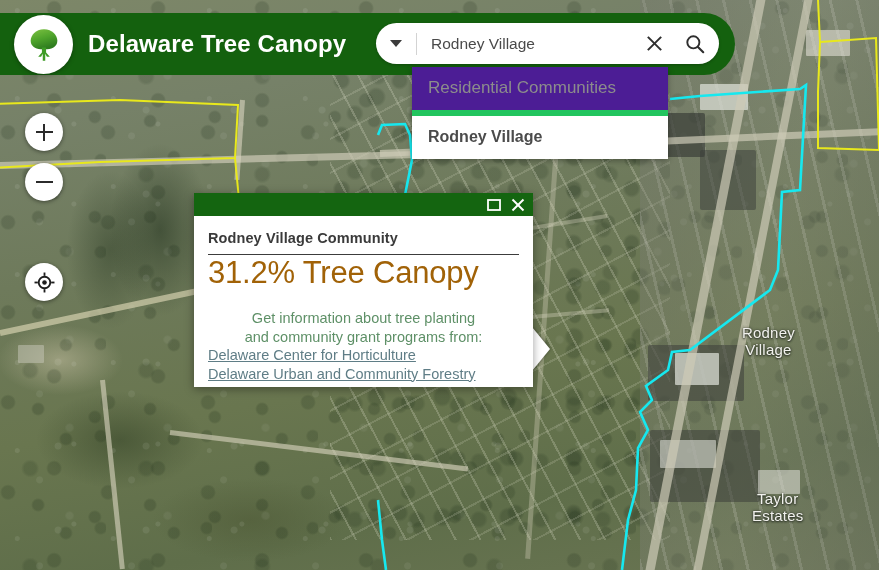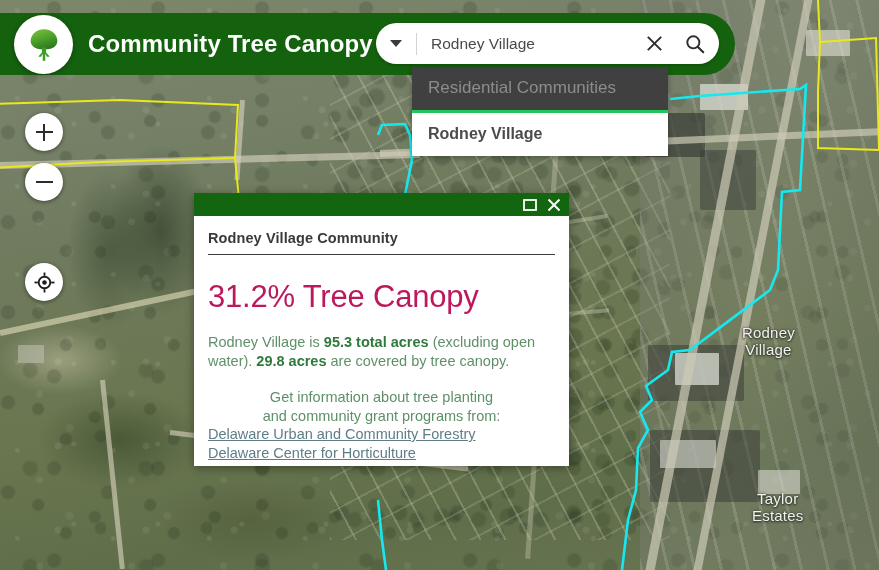--- a/index.html
+++ b/index.html
@@ -215,40 +215,40 @@
   
   .suggest {
     position: absolute;
     left: 412px; top: 67px;
     width: 256px;
     background: #ffffff;
     box-shadow: 0 2px 6px rgba(0,0,0,.30);
     z-index: 7;
   }
   .suggest-head {
-    background: #404040;
+    background: #4c1d95;
     color: #8c8c8c;
     font-size: 17px;
     padding: 11px 16px 12px 16px;
-    border-bottom: 3px solid #22c55e;
+    border-bottom: 6px solid #22c55e;
   }
   .suggest-item {
     color: #4b4b4b;
     font-size: 16px;
     font-weight: bold;
     padding: 12px 16px 13px 16px;
     background: #ffffff;
     cursor: pointer;
   }
 
   
   .popup {
     position: absolute;
     left: 194px; top: 193px;
-    width: 375px;
+    width: 339px;
     background: #ffffff;
     box-shadow: 0 2px 9px rgba(0,0,0,.38);
     z-index: 5;
   }
   .popup-titlebar {
     height: 23px;
     background: #146510;
     display: flex; align-items: center; justify-content: flex-end;
     padding-right: 8px;
     gap: 9px;
@@ -261,23 +261,23 @@
   .popup-body { padding: 14px 14px 4px 14px; }
   .popup-head-title {
     font-size: 14.5px;
     font-weight: bold;
     color: #3a3a3a;
     padding-bottom: 8px;
     border-bottom: 1.6px solid #3c3c3c;
     letter-spacing: .1px;
   }
   .canopy-stat {
-    margin-top: 24px;
+    margin-top: 0;
     font-size: 31px;
-    color: #be185d;
+    color: #a16207;
     letter-spacing: -.2px;
     white-space: nowrap;
   }
   .popup-para {
     margin-top: 18px;
     font-size: 14.5px;
     line-height: 18.5px;
     color: #5e9067;
   }
   .popup-para b { color: #2f7a3a; font-weight: bold; }
@@ -410,21 +410,21 @@
           <stop offset="0%" stop-color="#7dc242"></stop>
           <stop offset="55%" stop-color="#4ea32b"></stop>
           <stop offset="100%" stop-color="#2f7d1f"></stop>
         </linearGradient>
       </defs>
       <path d="M24 5 C14 5 8 12 8 19 C8 25 13 29 20 29 L28 29 C35 29 40 25 40 19 C40 12 34 5 24 5 Z" fill="url(#tg)"></path>
       <path d="M21.5 27 L21.5 33 L17 38 L20.5 38 L22.5 34.5 L22.5 43 L25.5 43 L25.5 34.5 L27.5 38 L31 38 L26.5 33 L26.5 27 Z" fill="#3e9b26"></path>
     </svg>
   </div>
 
-  <div class="app-title">Community Tree Canopy</div>
+  <div class="app-title">Delaware Tree Canopy</div>
 
   <div class="search-wrap">
     <div class="search-pill">
       <div class="search-caret">
         <span class="caret-tri"></span>
       </div>
       <div class="search-div"></div>
       <input class="search-input" type="text" value="Rodney Village" placeholder="Find address or place" style="">
       <div class="search-clear">
         <svg width="19" height="19" viewBox="0 0 20 20">
@@ -461,24 +461,23 @@
           <line x1="12.5" y1="1.5" x2="1.5" y2="12.5" stroke="#ffffff" stroke-width="2"></line>
         </svg>
       </span>
     </div>
 
     <div class="popup-body">
       <div class="popup-head-title">Rodney Village Community</div>
 
       <div class="canopy-stat">31.2% Tree Canopy</div>
 
-      <div class="popup-para"><span>Rodney Village is </span><b>95.3 total acres</b><span> (excluding open water).  </span><b>29.8 acres</b><span> are covered by tree canopy.</span></div>
 
       <div class="popup-para2" style="white-space:pre-line;">Get information about tree planting
 and community grant programs from:</div>
 
+      <a class="popup-link">Delaware Center for Horticulture</a>
       <a class="popup-link">Delaware Urban and Community Forestry</a>
-      <a class="popup-link">Delaware Center for Horticulture</a>
     </div>
 
   </div>
 
 </div>
 
 </body></html>

